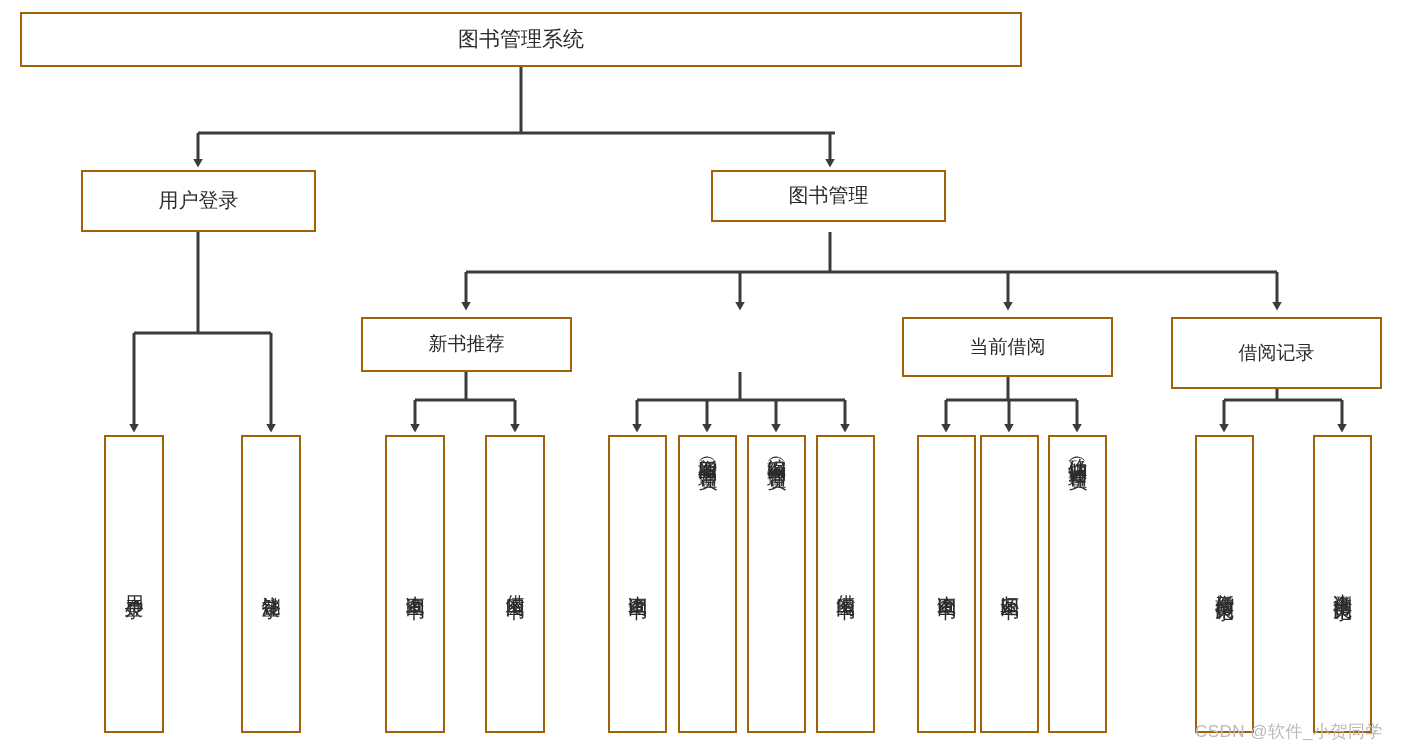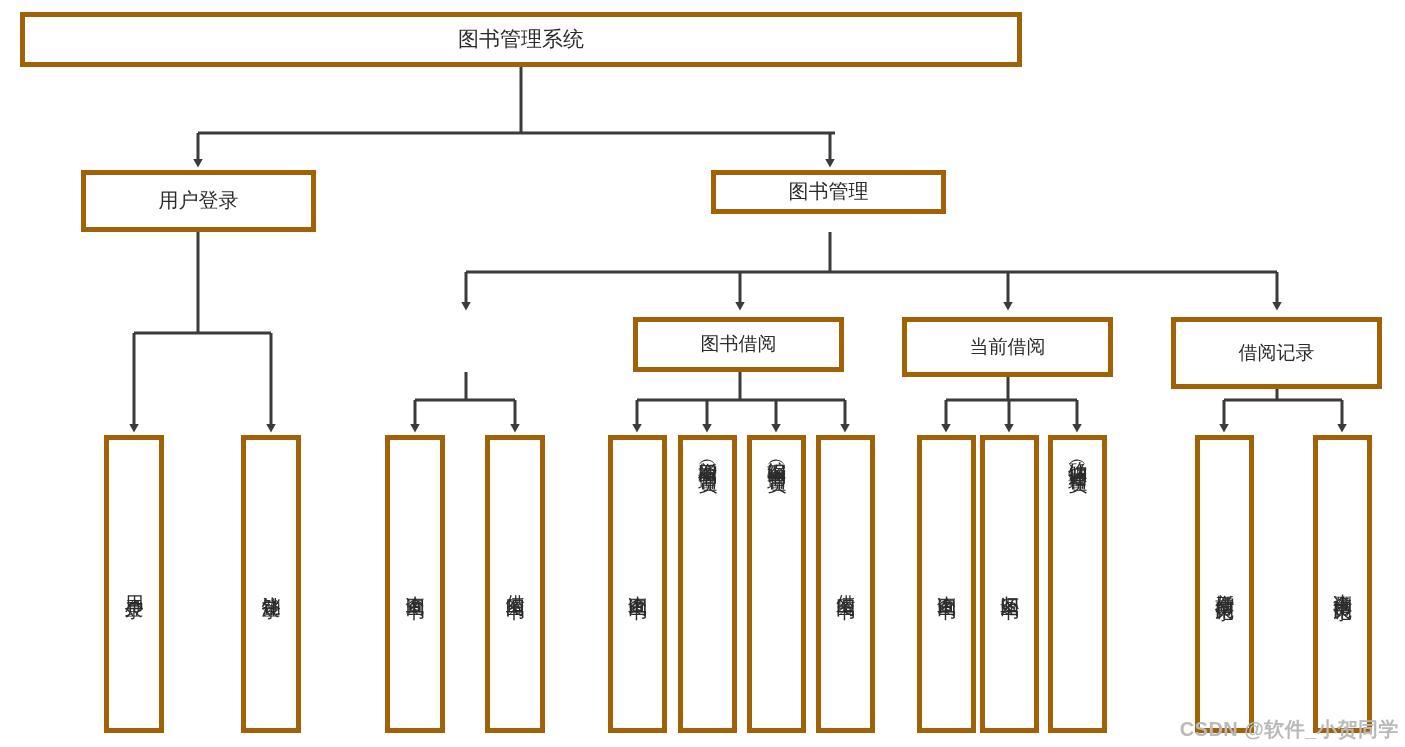--- a/index.html
+++ b/index.html
@@ -21,21 +21,21 @@
     position: absolute;
     left: 0;
     top: 0;
     width: 1405px;
     height: 747px;
     pointer-events: none;
   }
   .node {
     position: absolute;
     box-sizing: border-box;
-    border: 5px solid #a16207;
+    border: 2px solid #a16207;
     background: #ffffff;
     display: flex;
     align-items: center;
     justify-content: center;
     color: #2b2b2b;
     line-height: 1.18;
   }
   .node.root {
     font-size: 21px;
   }
@@ -52,27 +52,26 @@
     letter-spacing: 2px;
     padding: 6px 0;
     align-items: center;
     justify-content: center;
   }
   .node.leaf.top-align {
     justify-content: flex-start;
   }
   .watermark {
     position: absolute;
-    right: 6px;
+    right: 22px;
     bottom: 4px;
-    font-size: 20px;
+    font-size: 17px;
     color: #b9b9b9;
     letter-spacing: 0.5px;
     white-space: nowrap;
-    font-weight: bold;
   }
 </style>
 </head>
 <body>
 
 <div id="canvas">
 
   <svg id="wires" viewBox="0 0 1405 747" xmlns="http://www.w3.org/2000/svg">
     <defs>
       <marker id="arrow" markerWidth="9" markerHeight="10" refX="1.5" refY="5" orient="auto" markerUnits="userSpaceOnUse">
@@ -123,26 +122,26 @@
     </g>
   </svg>
 
   <div class="node root" style="left:20px; top:12px; width:1002px; height:55px;">
     <span>图书管理系统</span>
   </div>
 
   <div class="node lvl1" style="left:81px; top:170px; width:235px; height:62px;">
     <span>用户登录</span>
   </div>
-  <div class="node lvl1" style="left:711px; top:170px; width:235px; height:44px;">
+  <div class="node lvl1" style="left:711px; top:170px; width:235px; height:52px;">
     <span>图书管理</span>
   </div>
 
-  <div class="node lvl2" style="left:633px; top:317px; width:211px; height:55px;">
-    <span>图书借阅</span>
+  <div class="node lvl2" style="left:361px; top:317px; width:211px; height:55px;">
+    <span>新书推荐</span>
   </div>
   <div class="node lvl2" style="left:902px; top:317px; width:211px; height:60px;">
     <span>当前借阅</span>
   </div>
   <div class="node lvl2" style="left:1171px; top:317px; width:211px; height:72px;">
     <span>借阅记录</span>
   </div>
 
   <div class="node leaf" style="left:104px; top:435px; width:60px; height:298px;">
     <span>用户登录</span>

